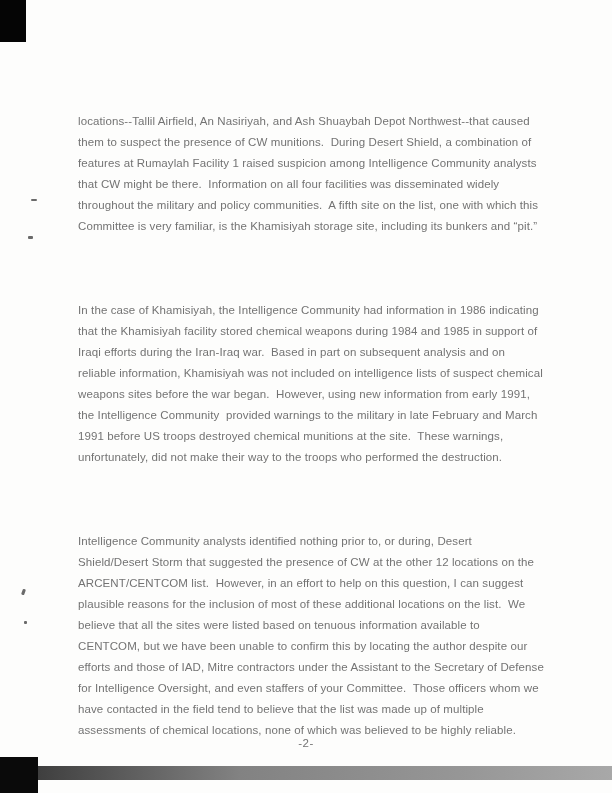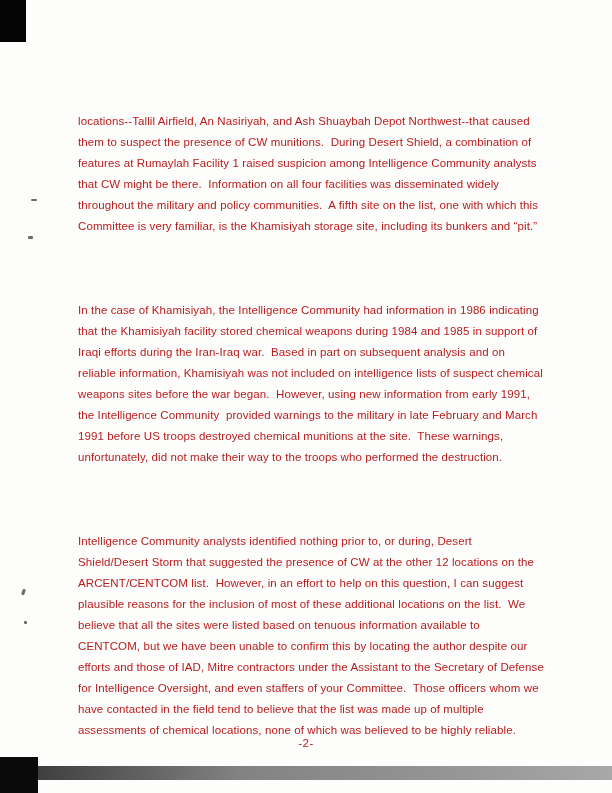--- a/index.html
+++ b/index.html
@@ -7,21 +7,21 @@
     padding: 0;
     background: #e8e8e8;
   }
   .page {
     position: relative;
     width: 612px;
     height: 793px;
     background: #fdfdfc;
     overflow: hidden;
     font-family: "Liberation Sans", sans-serif;
-    color: #b91c1c;
+    color: #737373;
   }
   .body-text {
     position: absolute;
     left: 78px;
     top: 69px;
     width: 466px;
     font-size: 11.5px;
     line-height: 21px;
     letter-spacing: 0.1px;
     white-space: pre-wrap;

